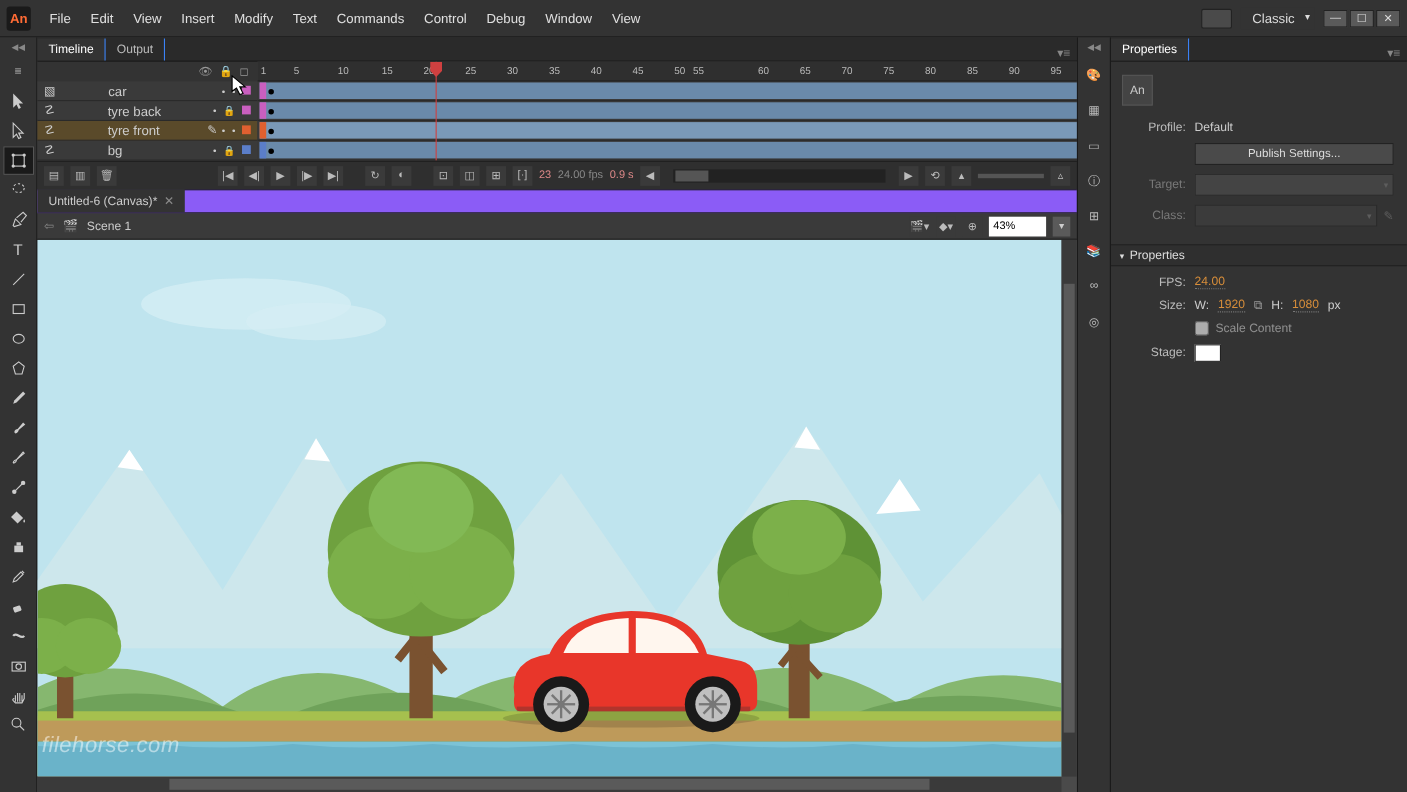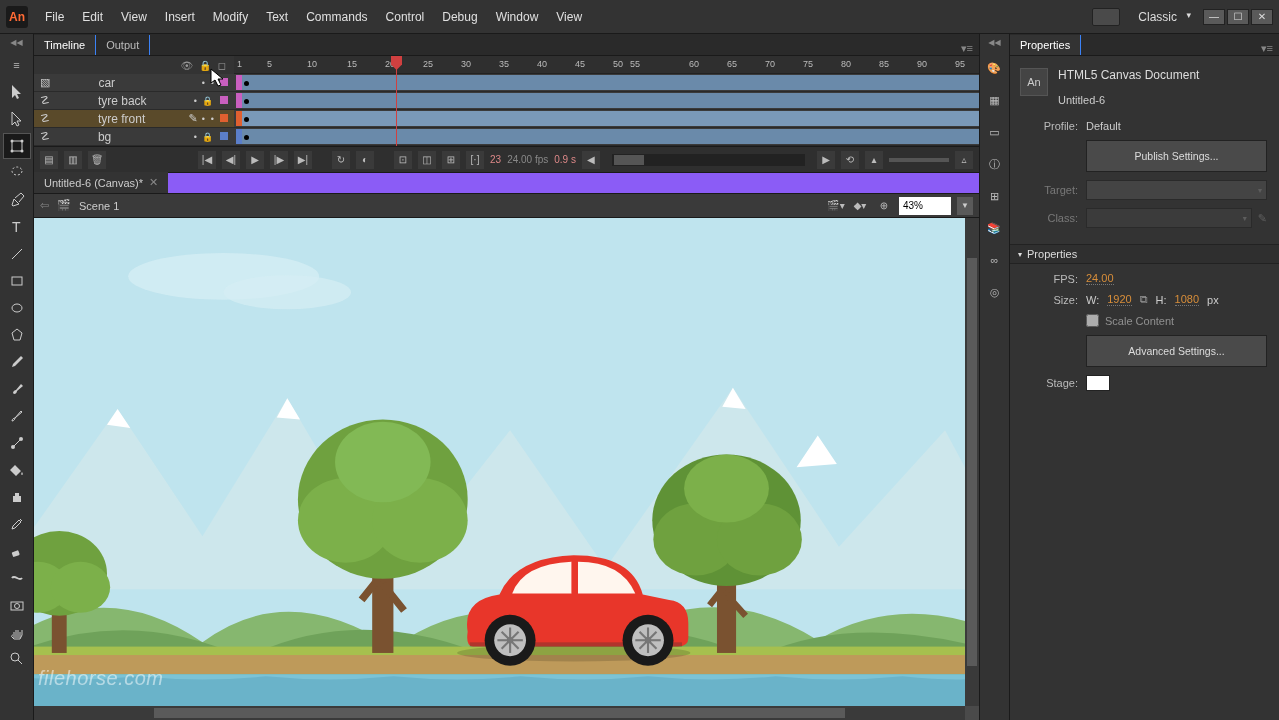--- a/index.html
+++ b/index.html
@@ -98,21 +98,21 @@
 .doc-thumb { width: 28px; height: 28px; border: 1px solid #555; background: #444; display: flex; align-items: center; justify-content: center; }
 .doc-title { font-size: 12px; color: #ddd; margin-bottom: 12px; }
 .doc-name { font-size: 11px; color: #ccc; }
 
 .section-head { height: 20px; background: #2f2f2f; border-top: 1px solid #222; border-bottom: 1px solid #222; display: flex; align-items: center; padding: 0 8px; font-size: 11px; color: #ddd; cursor: pointer; }
 .section-head::before { content: "▾"; font-size: 8px; margin-right: 5px; }
 .section-body { padding: 8px 12px; }
 .prop-row { display: flex; align-items: center; margin-bottom: 8px; font-size: 11px; }
 .prop-label { width: 56px; text-align: right; color: #bbb; margin-right: 8px; }
 .prop-val { color: #d88e3a; border-bottom: 1px dotted #777; }
-.prop-btn { flex: 1; height: 32px; background: #4a4a4a; border: 1px solid #222; color: #ddd; font-size: 10.5px; display: flex; align-items: center; justify-content: center; cursor: pointer; }
+.prop-btn { flex: 1; height: 20px; background: #4a4a4a; border: 1px solid #222; color: #ddd; font-size: 10.5px; display: flex; align-items: center; justify-content: center; cursor: pointer; }
 .prop-sel { flex: 1; height: 20px; background: #555; border: 1px solid #222; color: #888; font-size: 10.5px; padding: 0 5px; display: flex; align-items: center; position: relative; }
 .prop-sel::after { content: "▾"; position: absolute; right: 4px; color: #888; font-size: 8px; }
 .prop-check { margin-right: 6px; }
 .swatch { width: 24px; height: 16px; background: #fff; border: 1px solid #222; }
 .size-row { display: flex; align-items: center; gap: 8px; }
 .link-icon { color: #999; }
 
 .watermark { position: absolute; left: 38px; bottom: 30px; color: rgba(255,255,255,0.5); font-size: 20px; font-style: italic; font-weight: 300; letter-spacing: 0.5px; pointer-events: none; }
 .cursor-arrow { position: absolute; left: 210px; top: 68px; z-index: 20; pointer-events: none; }
 </style>
@@ -525,24 +525,20 @@
   </div>
 
   <div class="props">
     <div class="props-header">
       <div class="panel-tab active">Properties</div>
       <div class="panel-menu">▾≡</div>
     </div>
     <div class="props-body">
       <div class="doc-info">
         <div class="doc-thumb">An</div>
-        <div>
-          <div class="doc-title">HTML5 Canvas Document</div>
-          <div class="doc-name">Untitled-6</div>
-        </div>
       </div>
 
       <div class="section-body">
         <div class="prop-row">
           <span class="prop-label">Profile:</span>
           <span>Default</span>
         </div>
         <div class="prop-row" style="padding-left:64px">
           <div class="prop-btn">Publish Settings...</div>
         </div>
@@ -571,23 +567,20 @@
             <span class="link-icon">⧉</span>
             <span>H:</span>
             <span class="prop-val">1080</span>
             <span>px</span>
           </div>
         </div>
         <div class="prop-row" style="padding-left:64px;opacity:0.6">
           <input type="checkbox" class="prop-check" style="">
           <span>Scale Content</span>
         </div>
-        <div class="prop-row" style="padding-left:64px">
-          <div class="prop-btn">Advanced Settings...</div>
-        </div>
         <div class="prop-row">
           <span class="prop-label">Stage:</span>
           <div class="swatch"></div>
         </div>
       </div>
     </div>
   </div>
 </div>
 
 <div class="watermark">filehorse.com</div>

